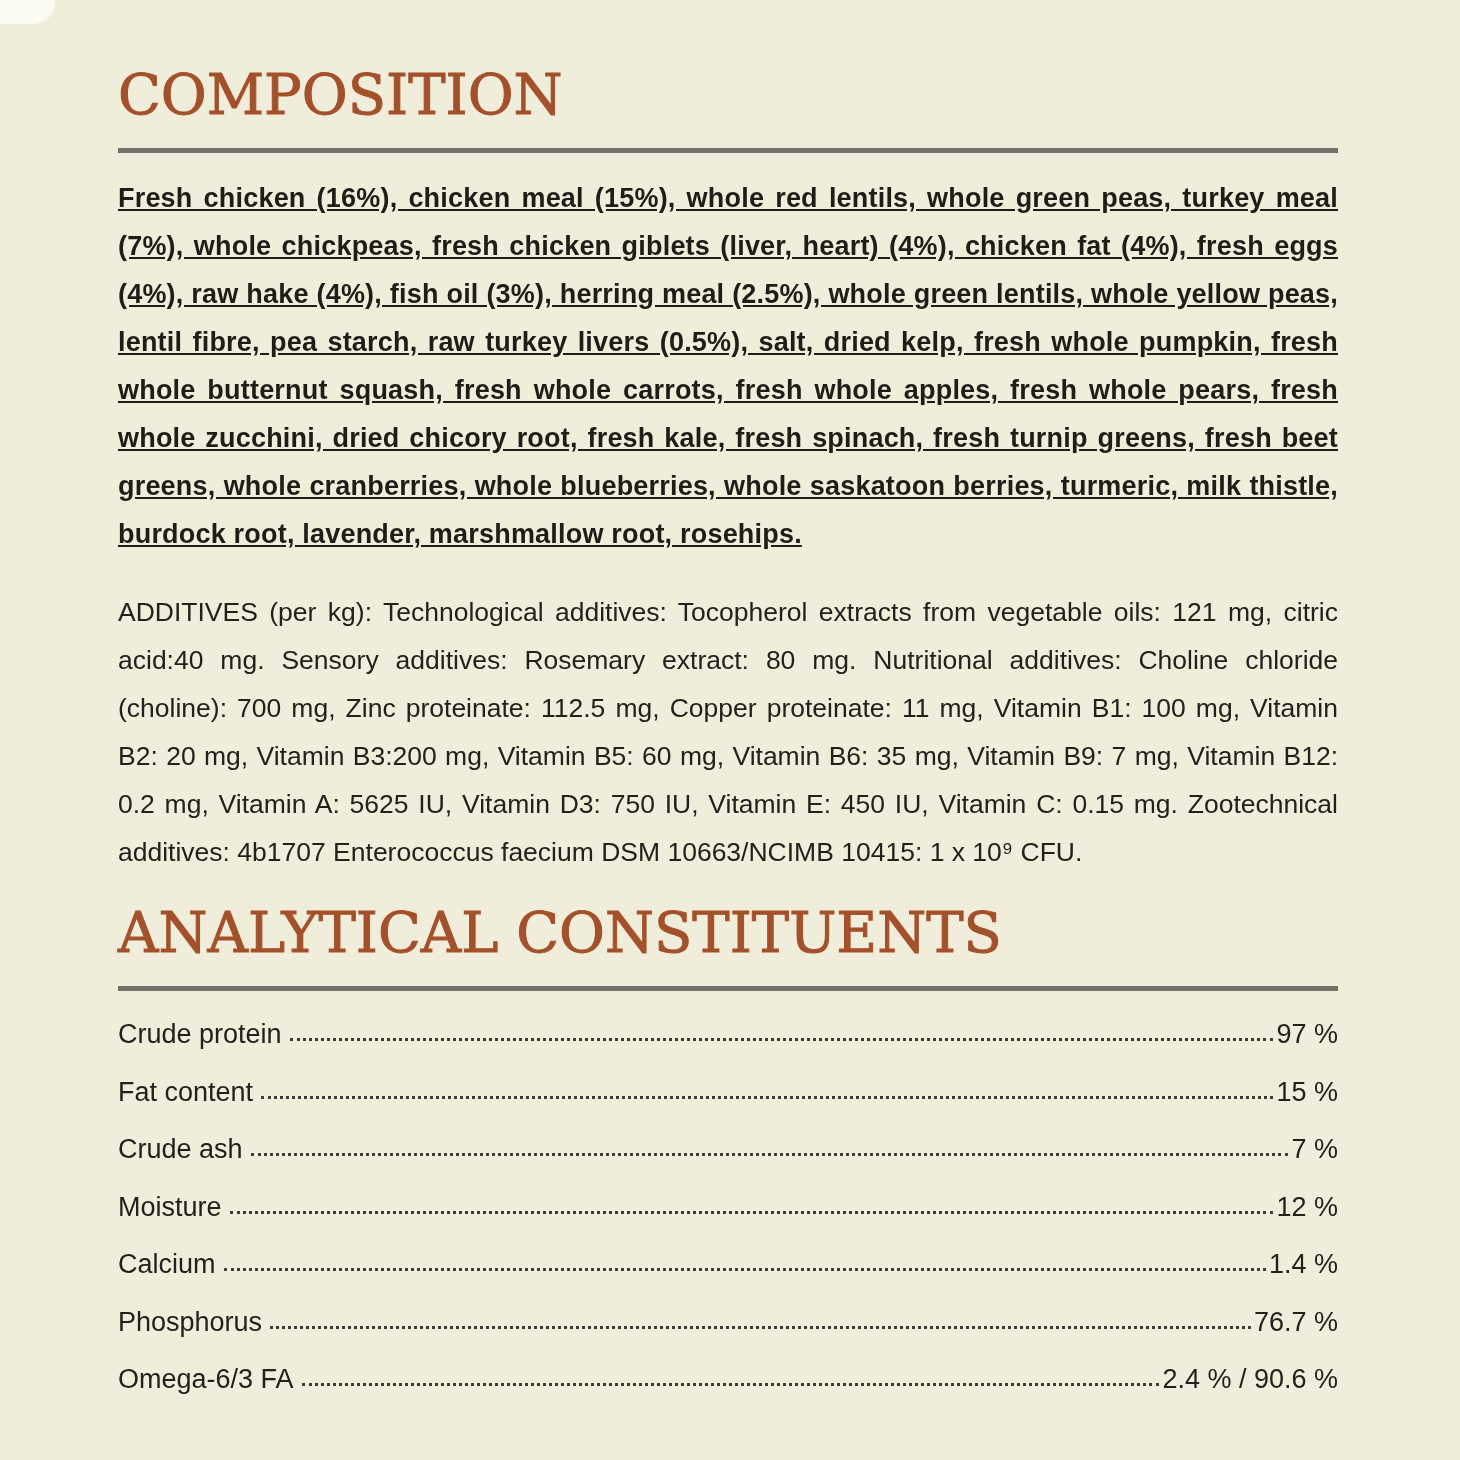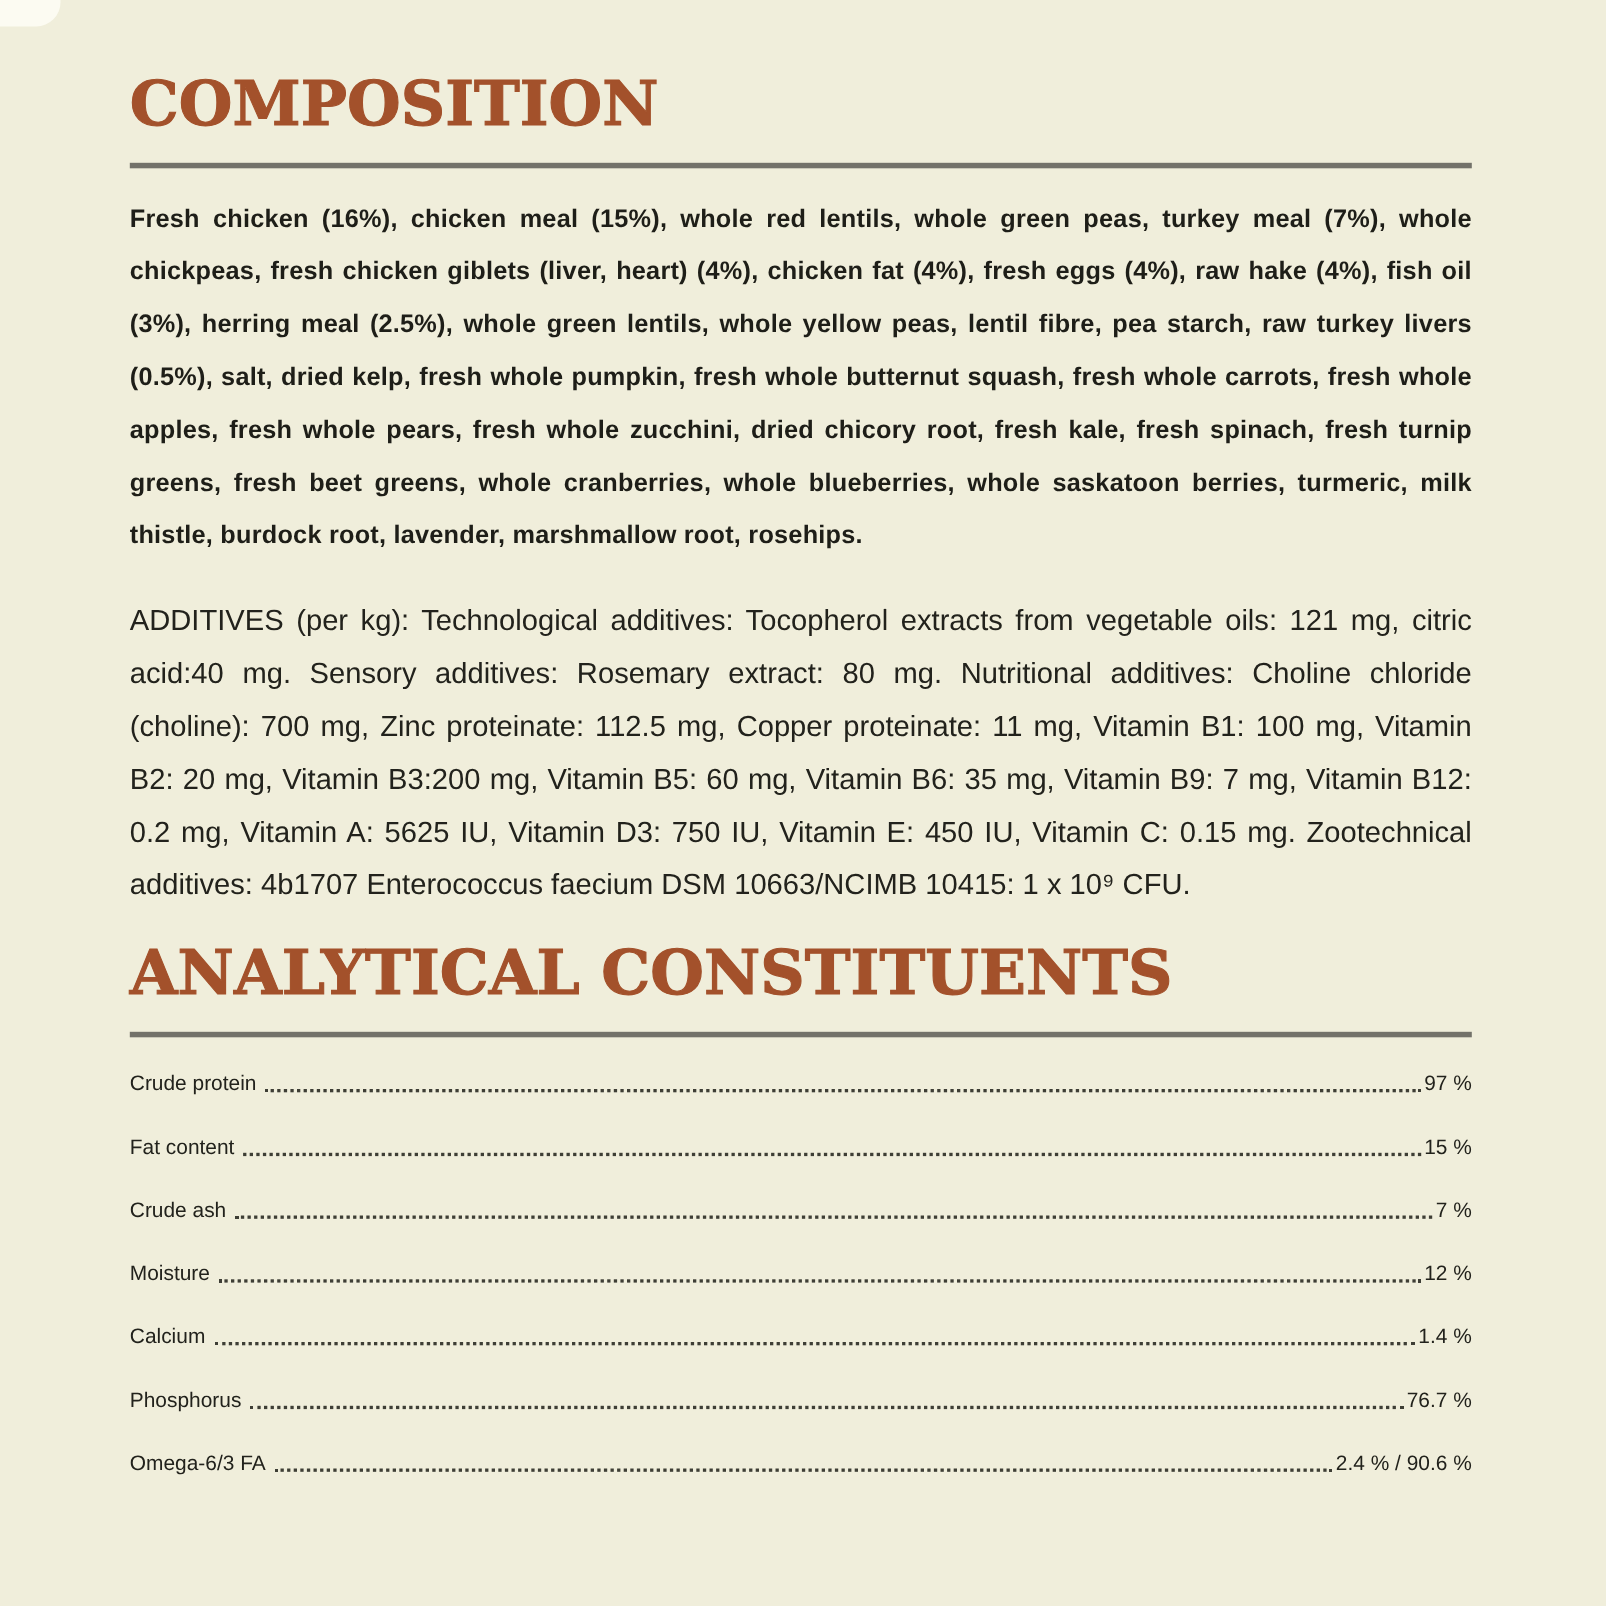--- a/index.html
+++ b/index.html
@@ -27,56 +27,57 @@
   .corner-notch {
     position: absolute;
     top: 0; left: 0;
     width: 55px; height: 24px;
     background: #FCFBF2;
     border-bottom-right-radius: 22px;
   }
   h1.section-title {
     margin: 0;
     font-family: "DejaVu Serif", serif;
-    font-weight: 700;
+    font-weight: 400;
     font-size: 56px;
     line-height: 58px;
     color: var(--accent);
     letter-spacing: 0px;
     -webkit-text-stroke: 1px currentColor;
   }
   .rule {
     height: 5px;
     background: var(--rule);
     margin-top: 24px;
   }
   .ingredients {
     margin: 21px 0 0 0;
-    font-size: 23px;
+    font-size: 27px;
     line-height: 48px;
     font-weight: 700;
     color: var(--ink-bold);
     text-align: justify;
     letter-spacing: 0.2px;
+    text-decoration: underline;
   }
   .additives {
     margin: 30px 0 0 0;
     font-size: 26.5px;
     line-height: 48px;
     font-weight: 400;
     color: var(--ink);
     text-align: justify;
   }
   .analytical-section { margin-top: 28px; }
   .table { margin-top: 26px; }
   .row {
     display: flex;
     align-items: flex-start;
     height: 57.5px;
-    font-size: 19px;
+    font-size: 27px;
     line-height: 34px;
     color: var(--ink);
   }
   .row .lbl { white-space: nowrap; }
   .row .val { white-space: nowrap; }
   .leader {
     flex: 1;
     height: 24px;
     margin: 0 3px 0 8px;
     border-bottom: 3px dotted #3E3E35;

